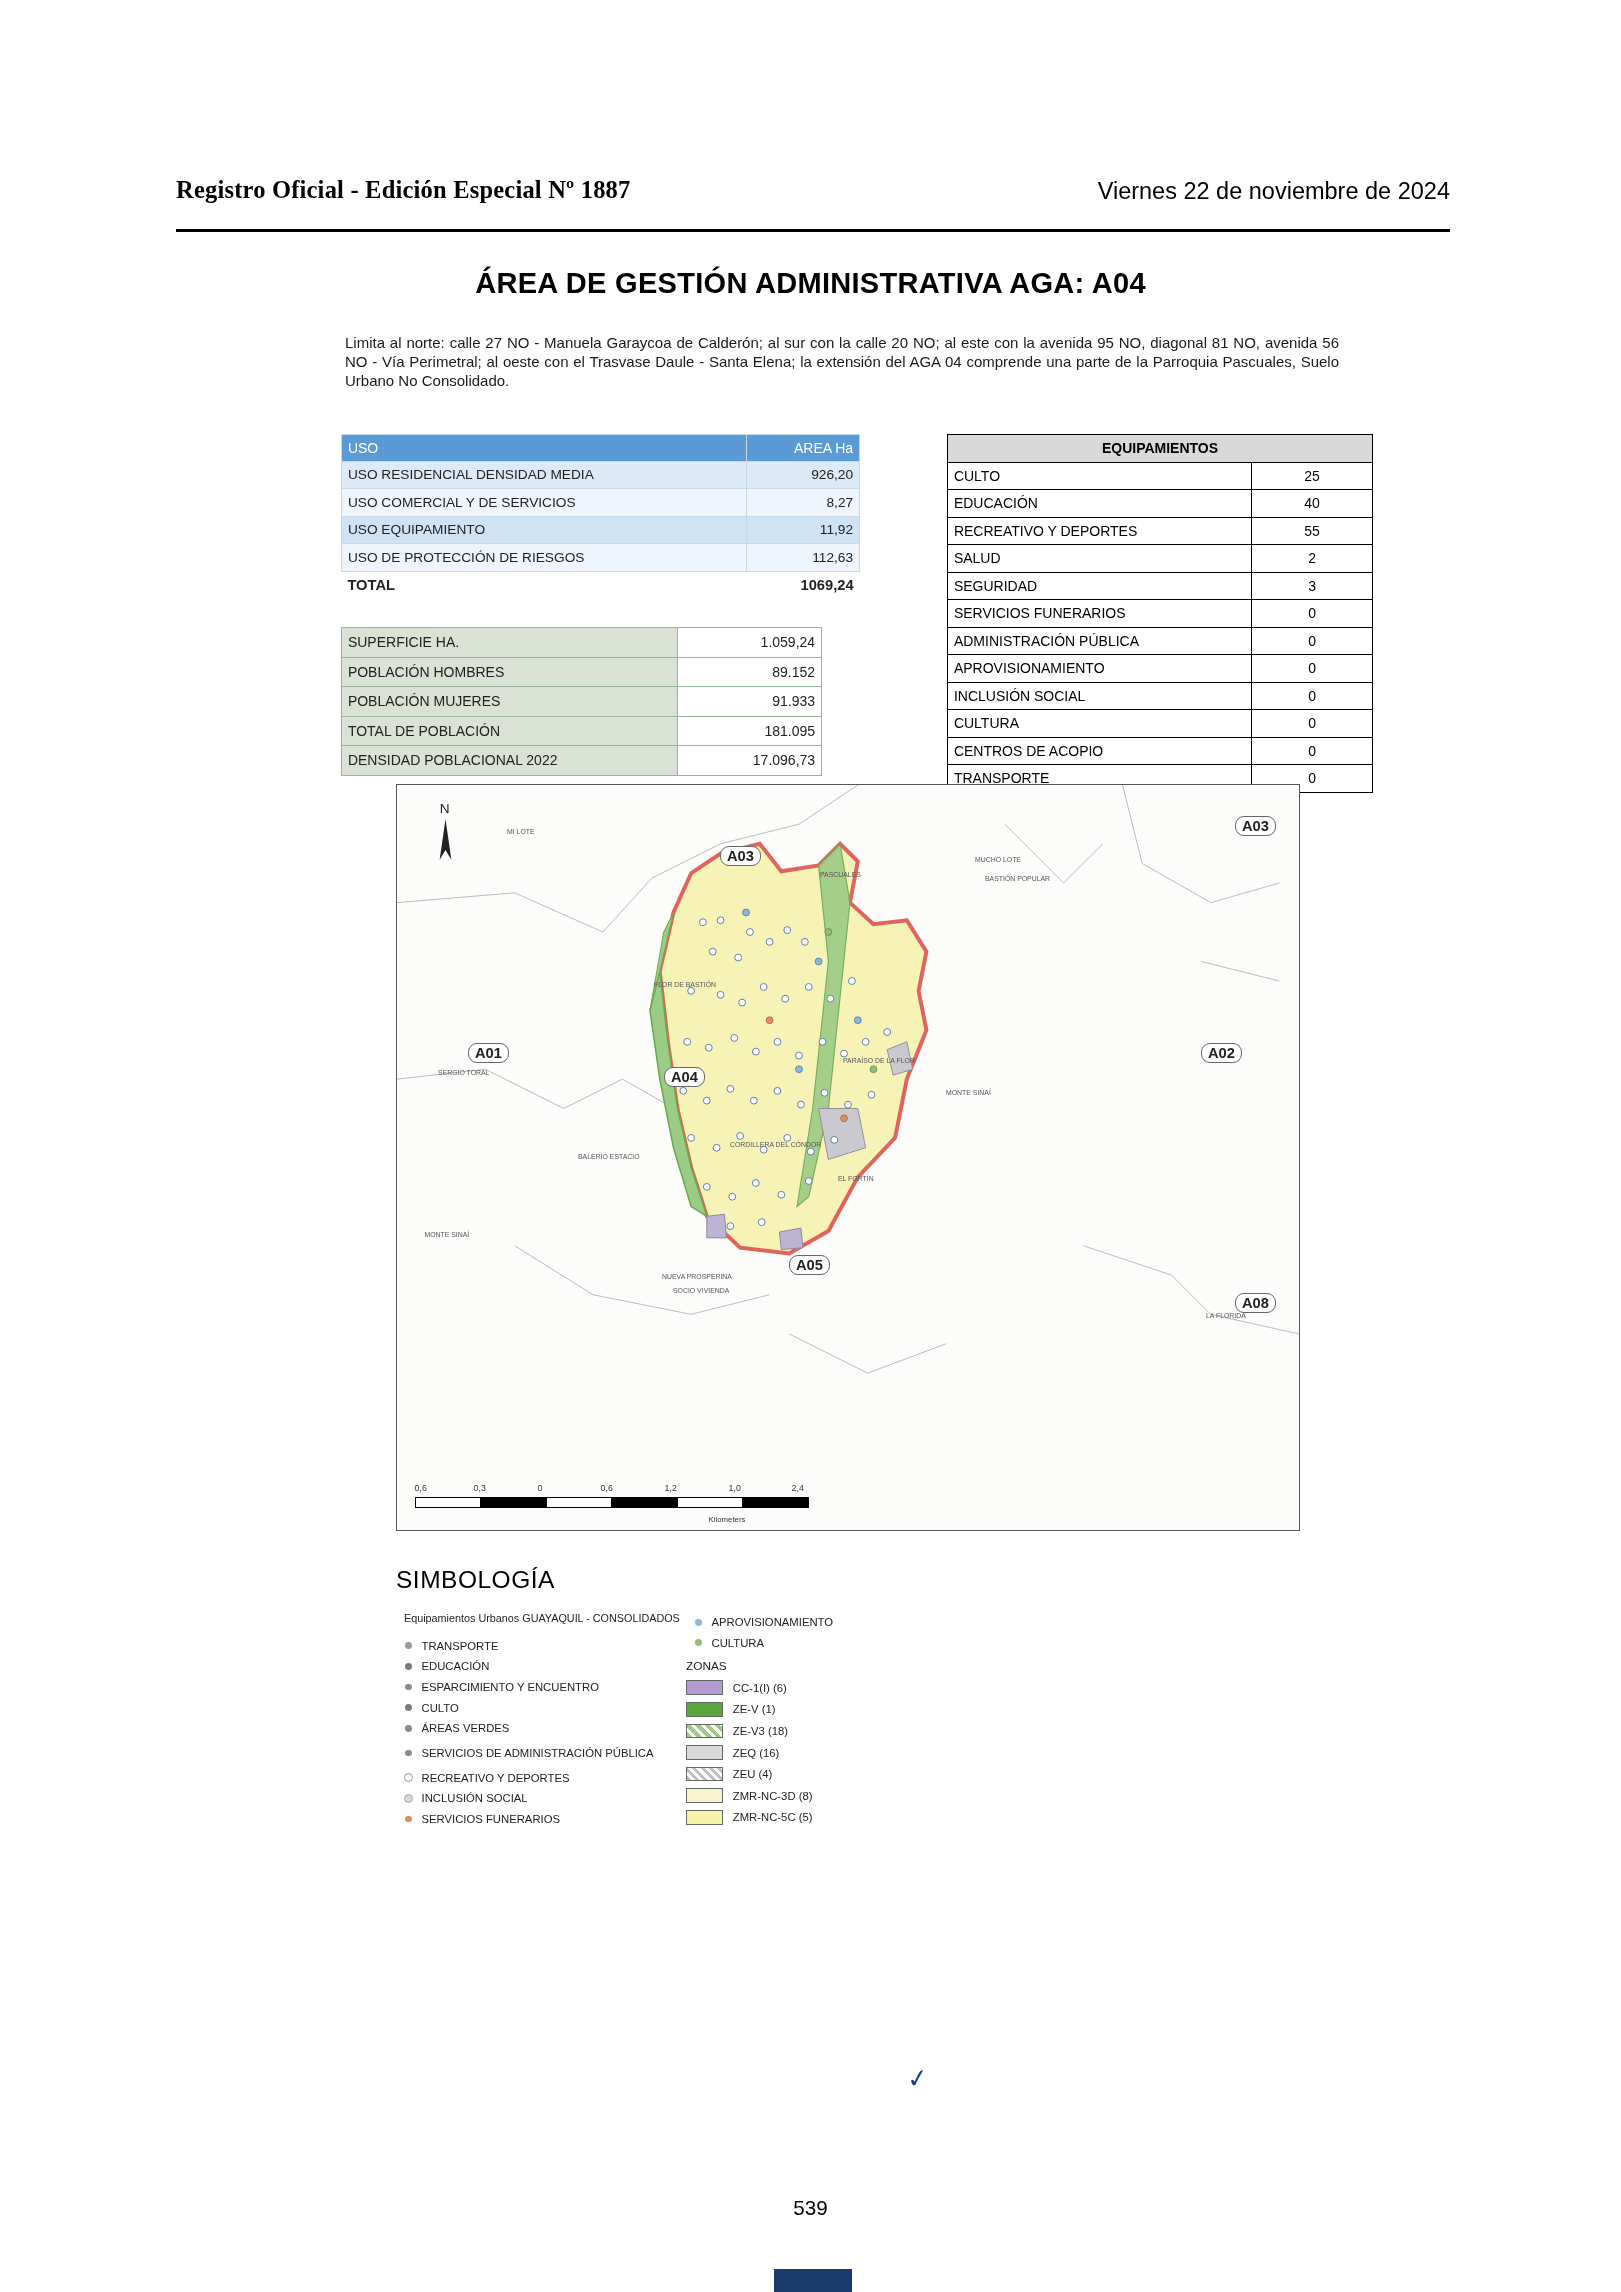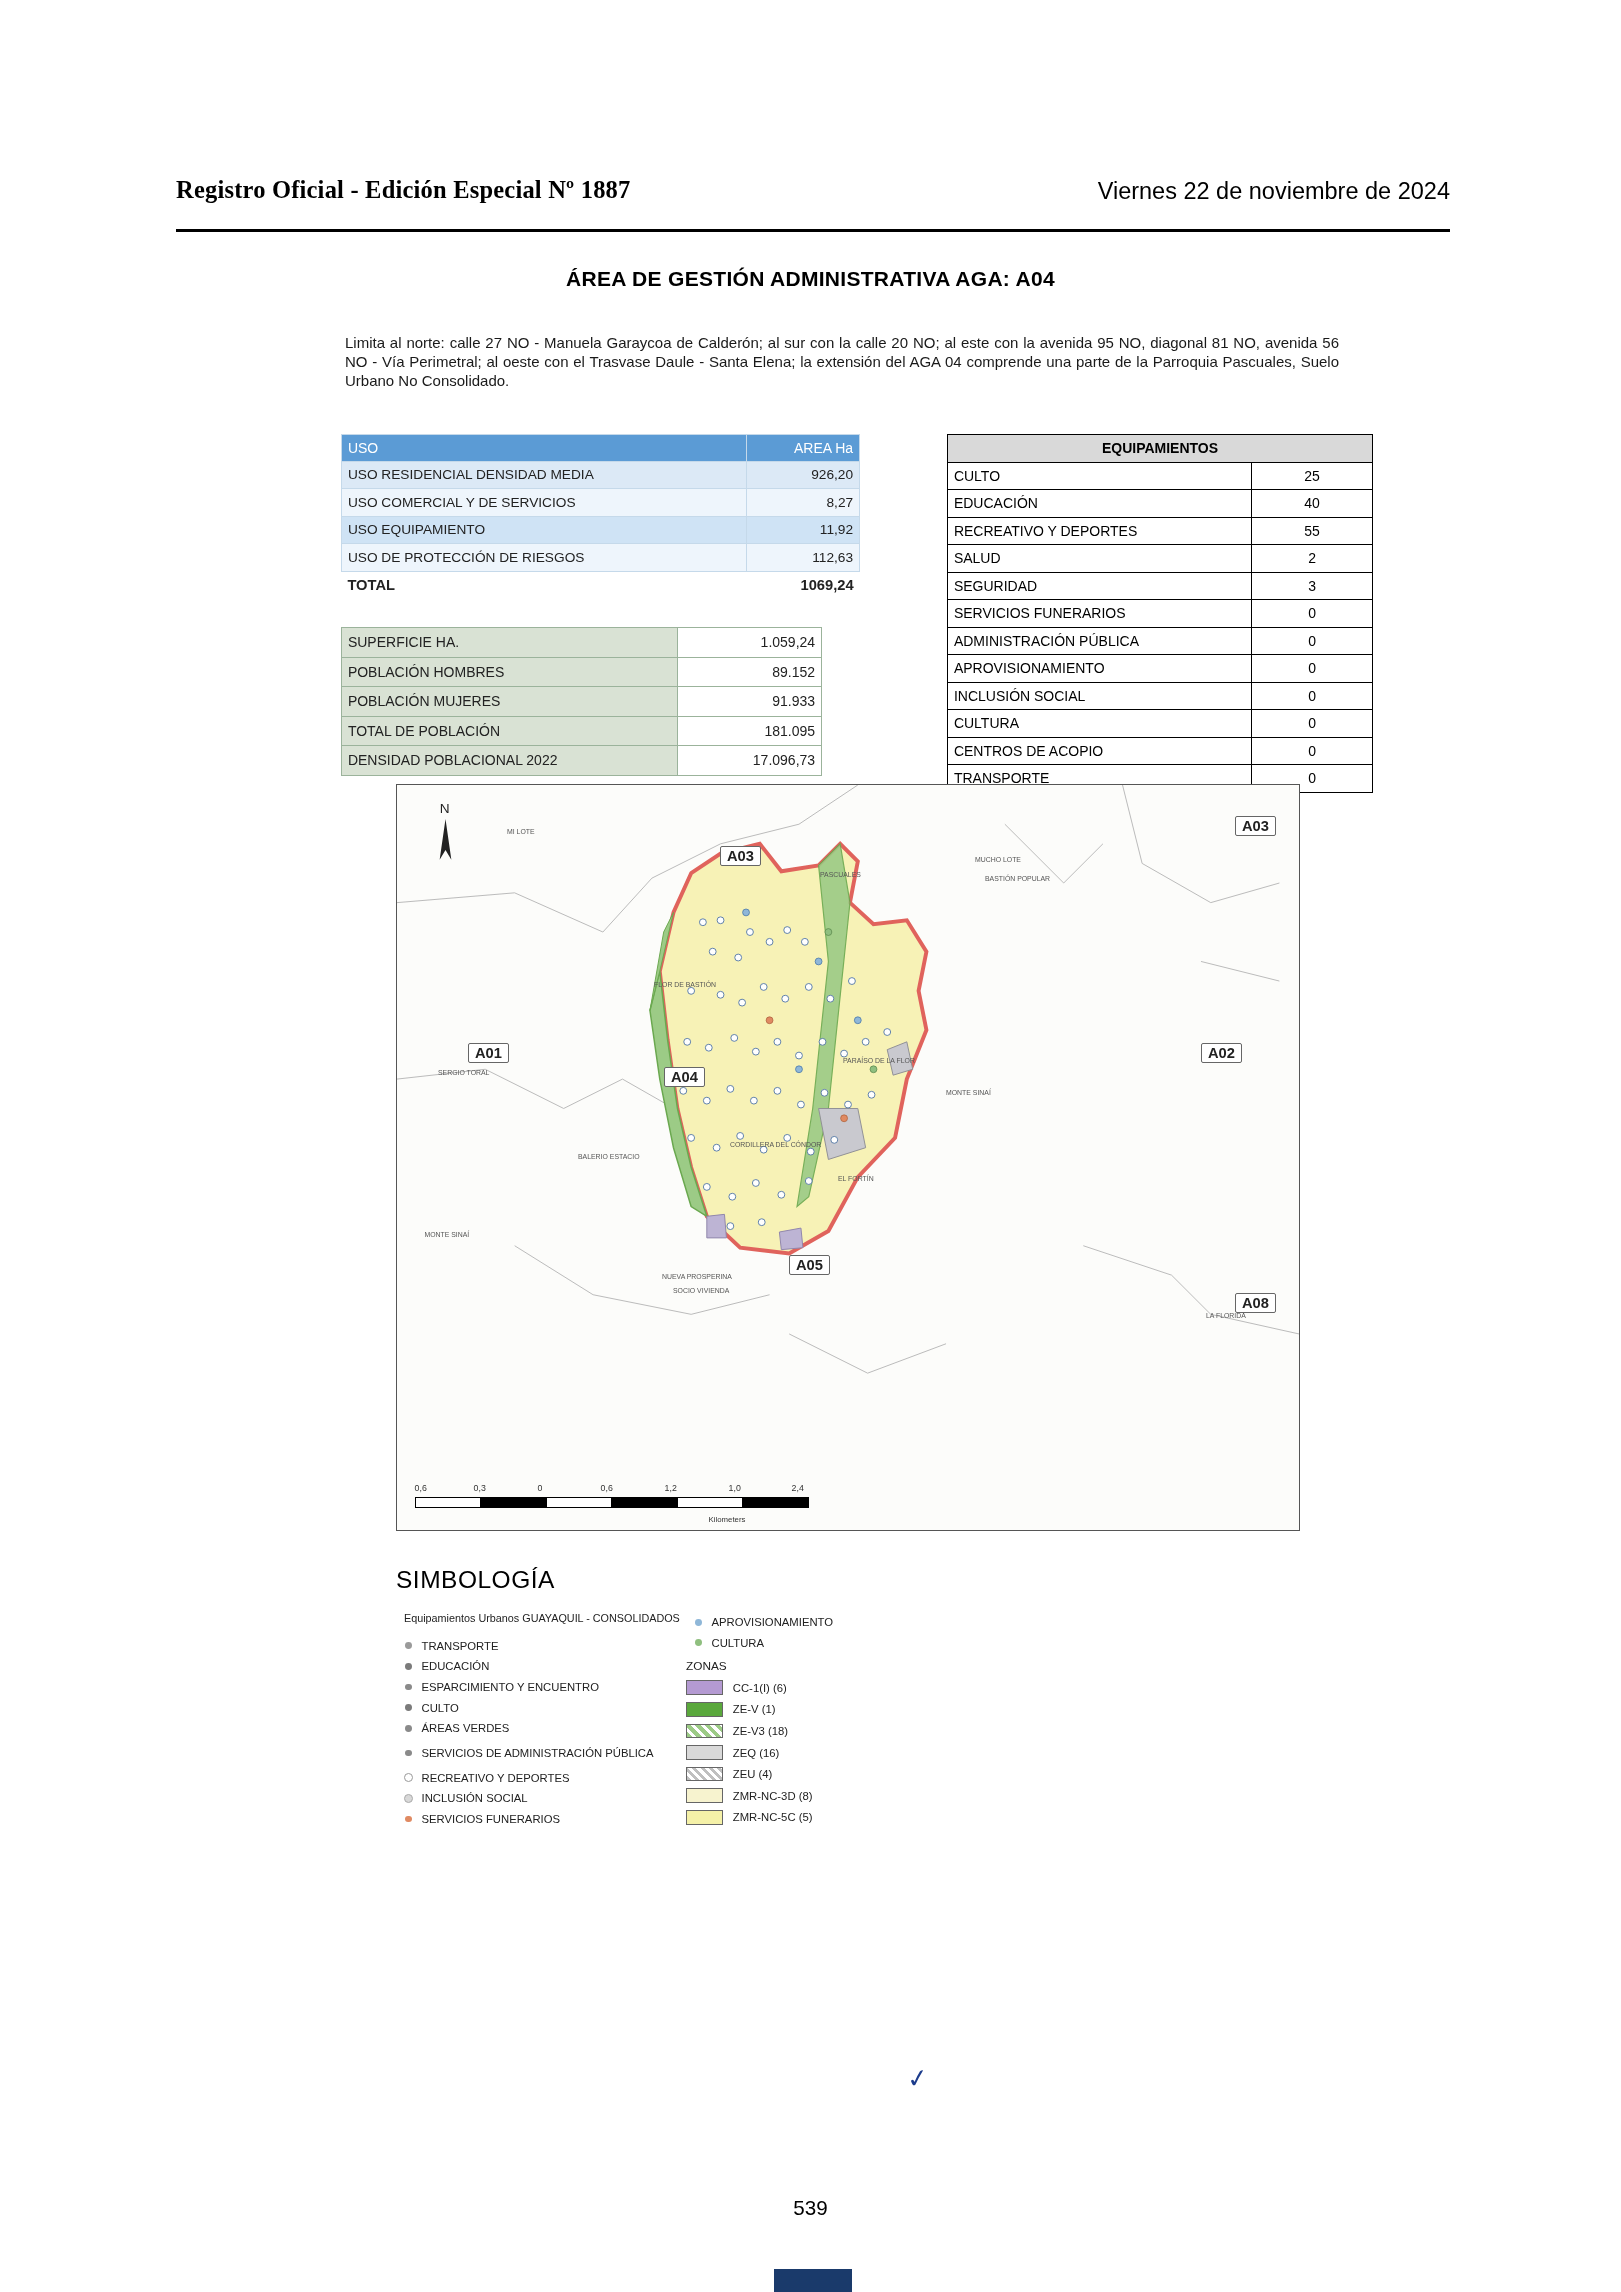--- a/index.html
+++ b/index.html
@@ -6,21 +6,21 @@
   body{width:1621px;height:2293px;font-family:"Liberation Sans",sans-serif;color:#000;position:relative;}
   .page{position:absolute;left:0;top:0;width:1621px;height:2293px;}
 
   
   .hdr{position:absolute;left:176px;top:176px;width:1274px;height:51px;}
   .hdr-left{position:absolute;left:0;top:0;font-family:"Liberation Serif",serif;font-weight:bold;font-size:24.5px;letter-spacing:0.2px;}
   .hdr-right{position:absolute;right:0;top:2px;font-size:23.5px;font-family:"Liberation Sans",sans-serif;}
   .hdr-rule{position:absolute;left:176px;top:229px;width:1274px;height:2.9px;background:#000;}
 
   
-  .title{position:absolute;left:0;top:267px;width:1621px;text-align:center;font-size:21px;font-weight:bold;letter-spacing:0.3px;}
+  .title{position:absolute;left:0;top:267px;width:1621px;text-align:center;font-size:29px;font-weight:bold;letter-spacing:0.3px;}
 
   
   .intro{position:absolute;left:345px;top:333px;width:994px;font-size:15px;line-height:19px;text-align:justify;color:#1a1a1a;}
 
   
   .tbl{position:absolute;border-collapse:collapse;}
   .tbl td,.tbl th{font-size:13.7px;padding:2px 5.9px;}
 
   
   #uso-table{left:341px;top:434px;width:519px;}
@@ -41,21 +41,21 @@
 
   
   #equip-table{left:907px;top:434px;width:426px;margin-left:40px;}
   #equip-table td{border:1px solid #000;height:22.5px;font-size:14px;}
   #equip-table .head td{background:#d9d9d9;text-align:center;font-weight:bold;font-size:14px;}
   #equip-table td.eq-val{text-align:center;width:108px;}
 
   
   .mapbox{position:absolute;left:396px;top:784px;width:902px;height:745px;border:1px solid #555;background:#fdfdfb;overflow:hidden;}
   .mapbg{position:absolute;left:0;top:0;width:100%;height:100%;}
-  .aga-lbl{position:absolute;font-size:14.7px;font-weight:bold;color:#222;background:#fff;border:1px solid #666;border-radius:2px;padding:1px 5.9px;}
+  .aga-lbl{position:absolute;font-size:14.7px;font-weight:bold;color:#222;background:#fff;border:1px solid #666;border-radius:9px;padding:1px 5.9px;}
   .tinylbl{position:absolute;font-size:6.9px;color:#555;}
   .compass{position:absolute;left:29px;top:13.7px;width:39px;height:69px;}
   .scalebar{position:absolute;left:17.6px;bottom:19.6px;width:412px;height:27.4px;}
   .sbticks{position:absolute;left:0;top:0;width:100%;font-size:8.8px;color:#333;}
   .sbbar{position:absolute;left:0;top:13.7px;height:8.8px;width:392px;border:1px solid #000;display:flex;}
   .sbbar div{flex:1;border-right:1px solid #000;}
   .sbbar div:last-child{border-right:none;}
   .sbtext{position:absolute;left:294px;top:32px;font-size:7.8px;color:#333;}
 
   

